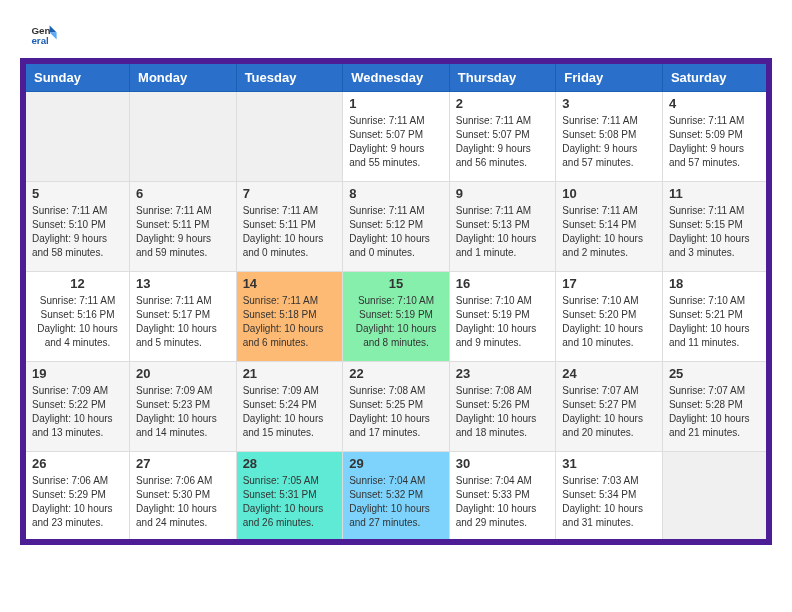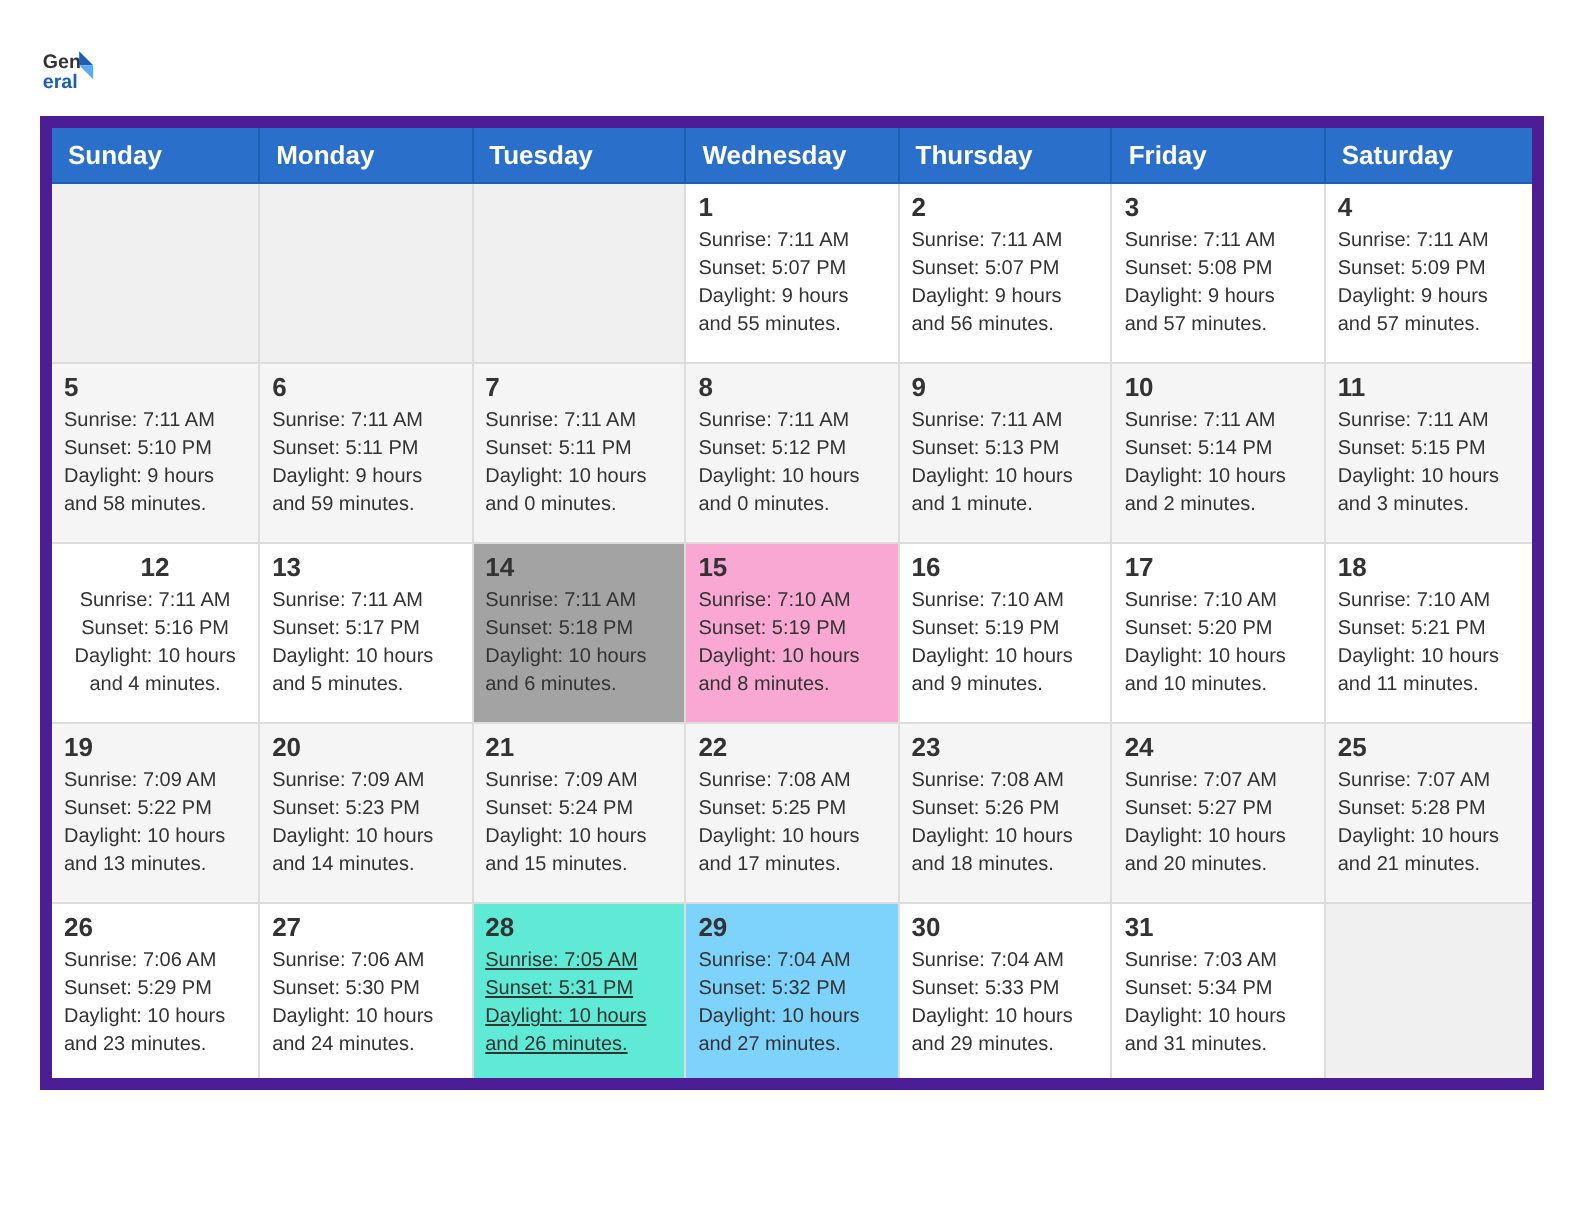--- a/index.html
+++ b/index.html
@@ -13,20 +13,21 @@
     .header-area {
       display: flex;
       justify-content: space-between;
       align-items: flex-start;
       margin-bottom: 10px;
     }
     .logo {
       display: flex;
       align-items: center;
       gap: 4px;
+      margin-left: 10px;
     }
     .logo-icon {
       width: 28px;
       height: 28px;
     }
     .title-area {
       text-align: right;
     }
     .month-title {
       font-size: 36px;
@@ -209,28 +210,28 @@
 Daylight: 10 hours
 and 4 minutes.</div>
         </td>
         <td style="background: rgb(255, 255, 255);">
           <div class="day-number">13</div>
           <div class="day-info" style="white-space: pre-line;">Sunrise: 7:11 AM
 Sunset: 5:17 PM
 Daylight: 10 hours
 and 5 minutes.</div>
         </td>
-        <td style="background: #a3a3a3;">
+        <td style="background: #fdba74;">
           <div class="day-number">14</div>
           <div class="day-info" style="white-space: pre-line;">Sunrise: 7:11 AM
 Sunset: 5:18 PM
 Daylight: 10 hours
 and 6 minutes.</div>
         </td>
-        <td style="background: #f9a8d4;">
+        <td style="background: #86efac; text-align: center;">
           <div class="day-number">15</div>
           <div class="day-info" style="white-space: pre-line;">Sunrise: 7:10 AM
 Sunset: 5:19 PM
 Daylight: 10 hours
 and 8 minutes.</div>
         </td>
         <td style="background: rgb(255, 255, 255);">
           <div class="day-number">16</div>
           <div class="day-info" style="white-space: pre-line;">Sunrise: 7:10 AM
 Sunset: 5:19 PM
@@ -313,21 +314,21 @@
         </td>
         <td style="background: rgb(255, 255, 255);">
           <div class="day-number">27</div>
           <div class="day-info" style="white-space: pre-line;">Sunrise: 7:06 AM
 Sunset: 5:30 PM
 Daylight: 10 hours
 and 24 minutes.</div>
         </td>
         <td style="background: #5eead4;">
           <div class="day-number">28</div>
-          <div class="day-info" style="white-space: pre-line; text-decoration: underline;">Sunrise: 7:05 AM
+          <div class="day-info" style="white-space: pre-line;">Sunrise: 7:05 AM
 Sunset: 5:31 PM
 Daylight: 10 hours
 and 26 minutes.</div>
         </td>
         <td style="background: #7dd3fc;">
           <div class="day-number">29</div>
           <div class="day-info" style="white-space: pre-line;">Sunrise: 7:04 AM
 Sunset: 5:32 PM
 Daylight: 10 hours
 and 27 minutes.</div>

